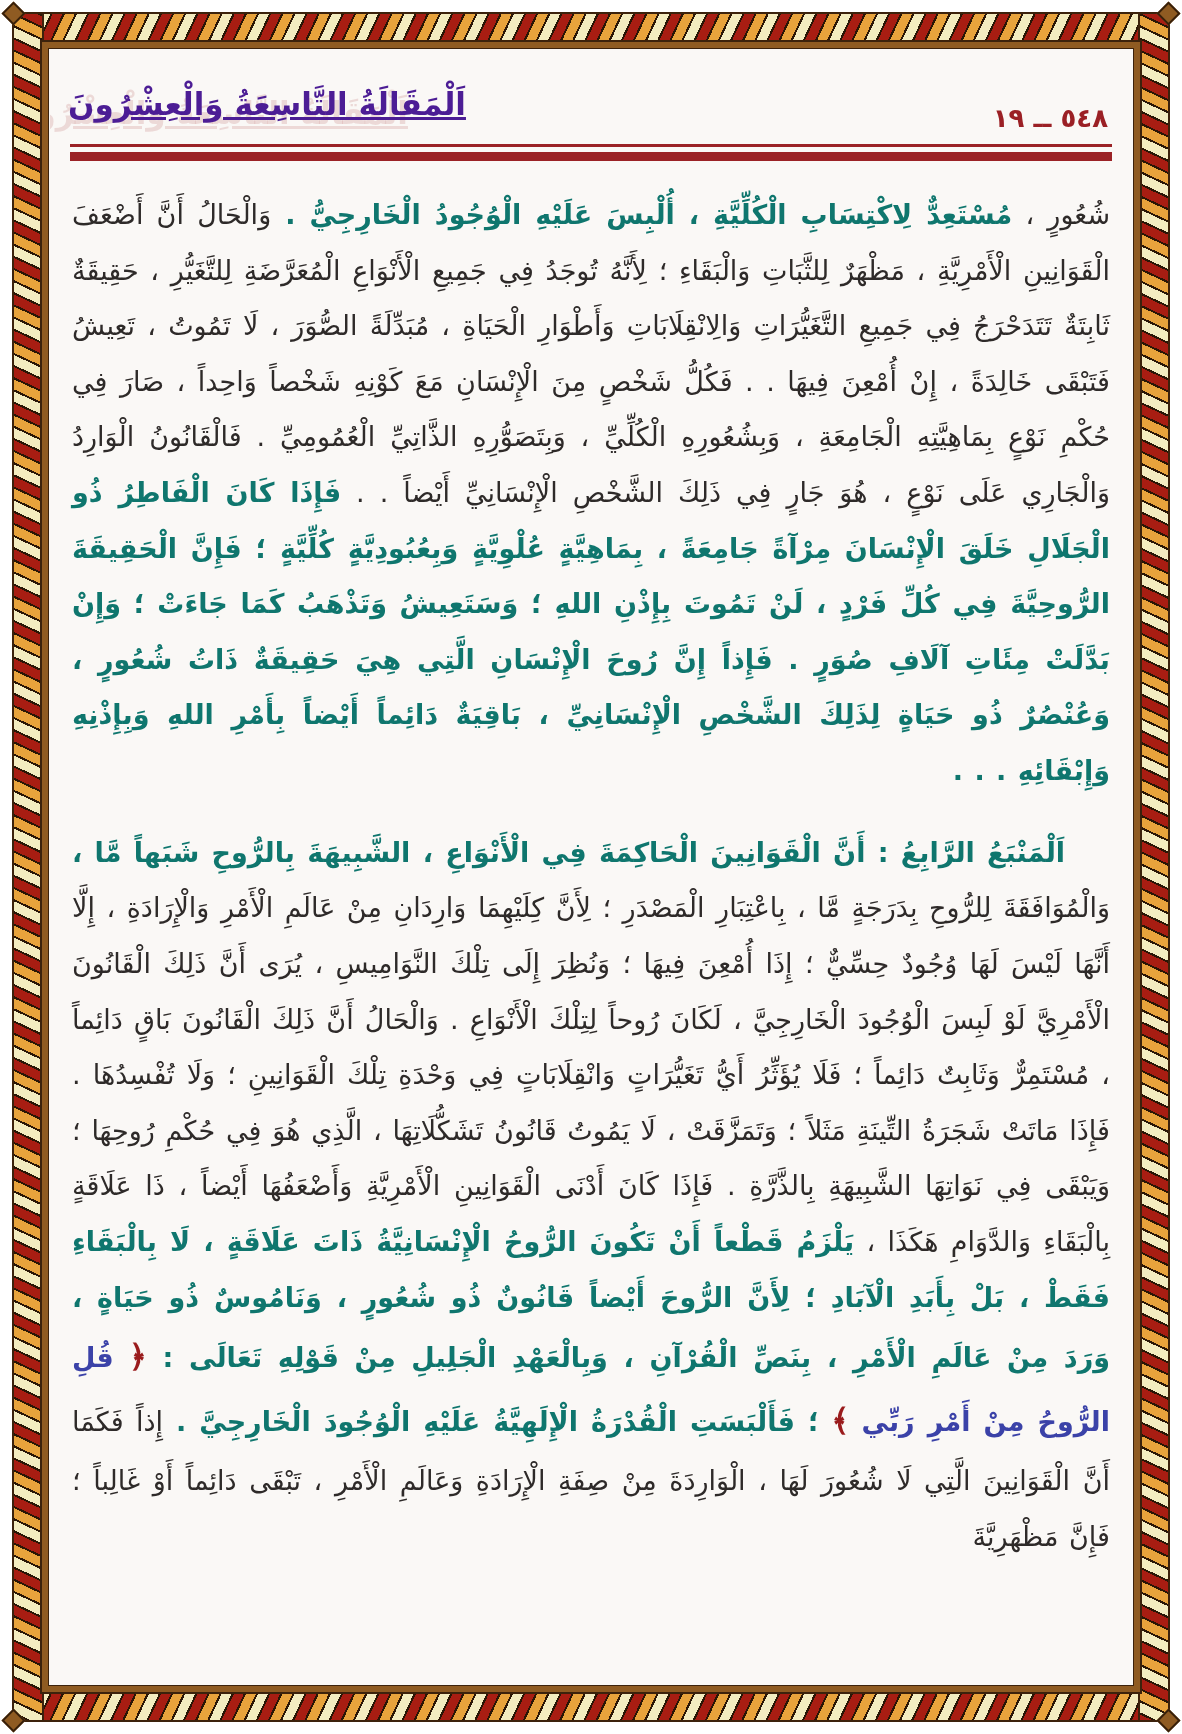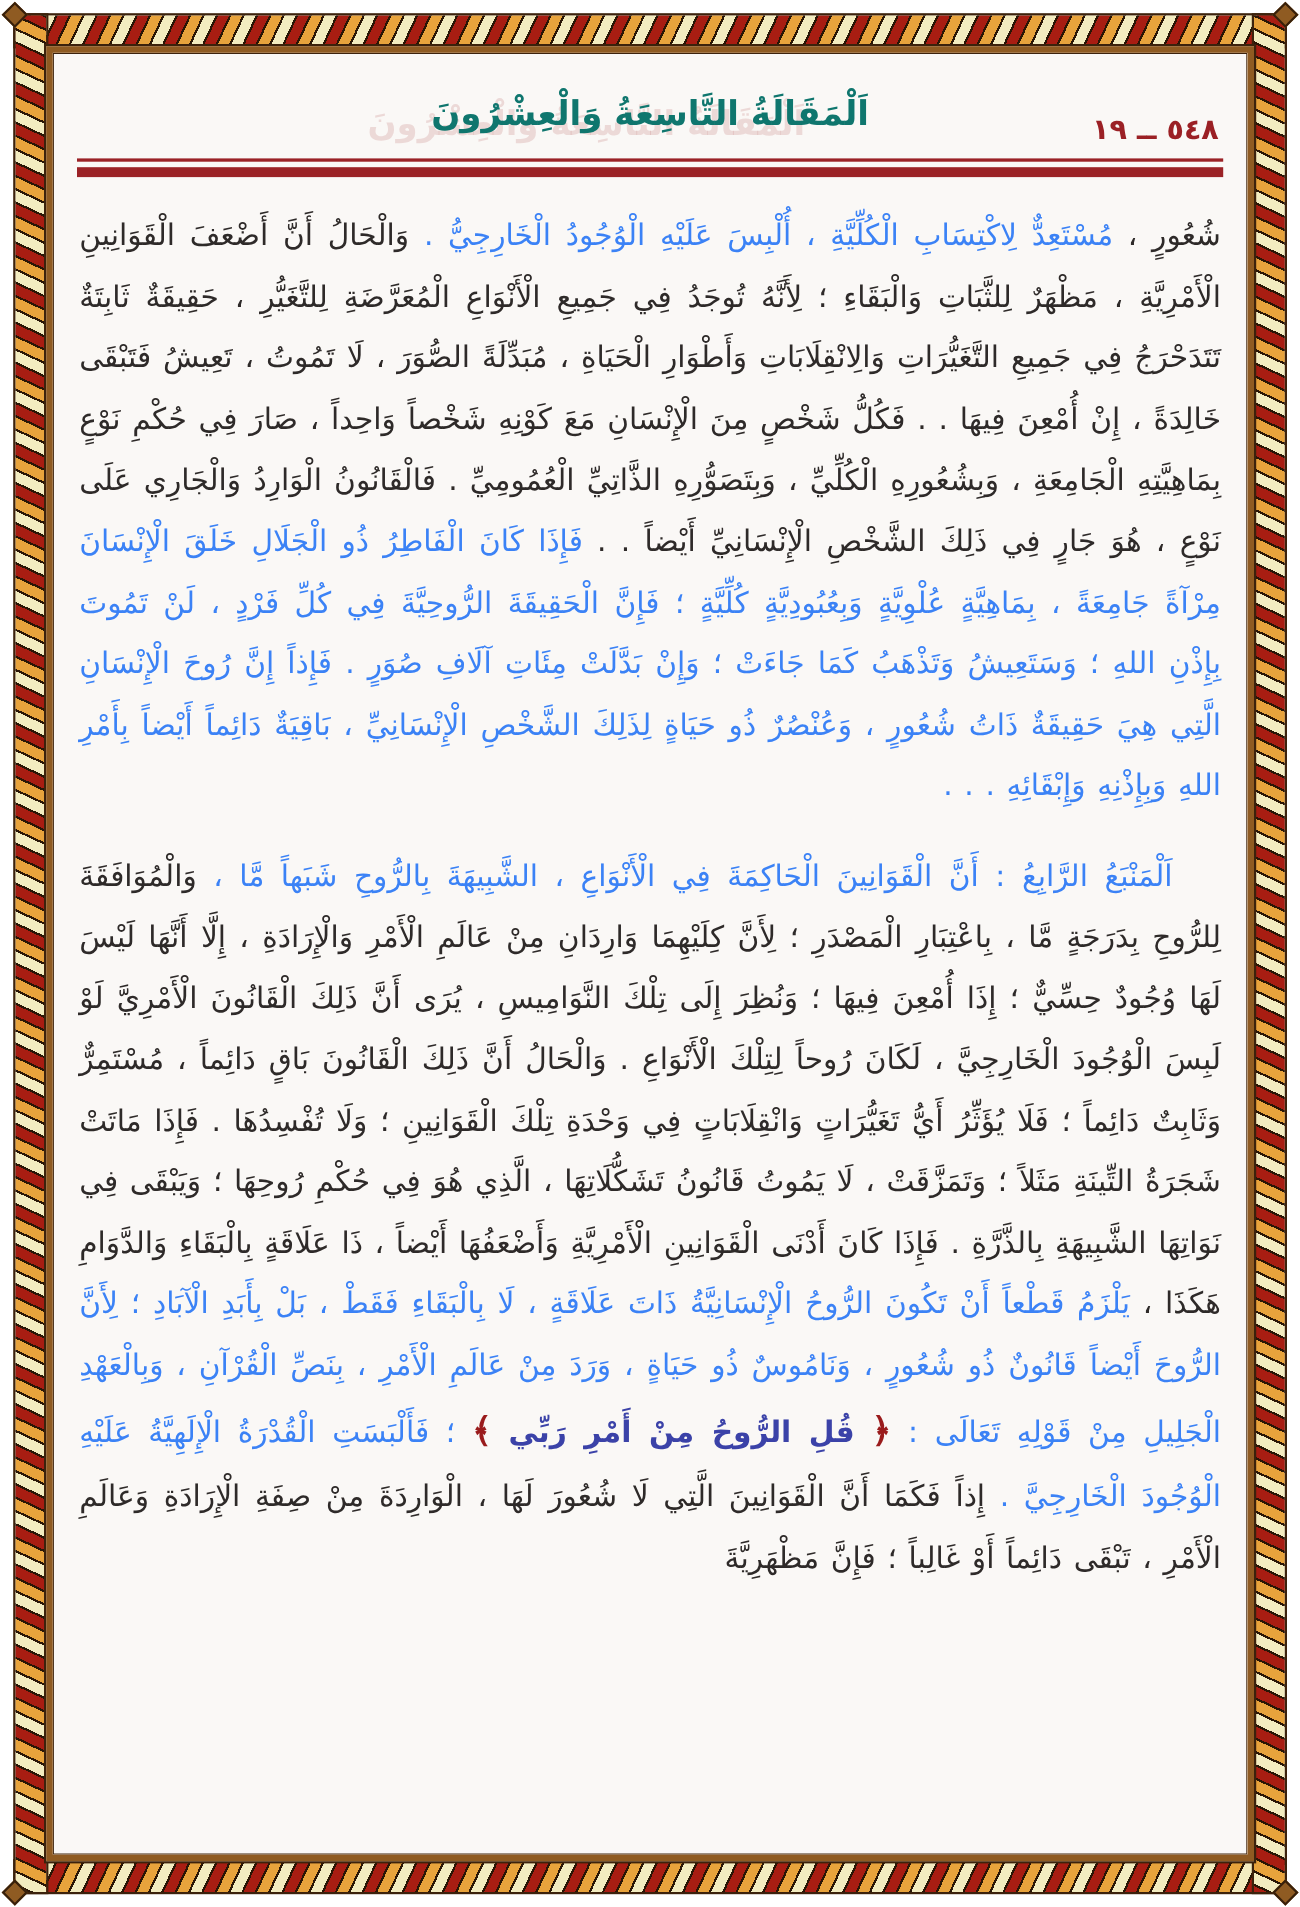--- a/index.html
+++ b/index.html
@@ -40,37 +40,38 @@
     box-sizing:border-box;
     direction:rtl;
     overflow:hidden;
   }
   .hdr{position:relative;height:70px;}
   .page-num{
     position:absolute;left:auto;right:6px;top:31px;
     color:#9b2025;font-weight:bold;font-size:26px;letter-spacing:1px;
   }
   .title{
-    margin:0;text-align:center;
-    color:#0f766e;font-weight:bold;font-size:31px;line-height:64px;
+    margin:0;text-align:left;
+    color:#4c1d95;font-weight:bold;font-size:31px;line-height:64px;
     text-shadow:-58px 9px 0 rgba(154,27,30,0.14);
+    text-decoration:underline;
   }
   .rules{margin:2px 2px 0 2px;}
   .rule{background:#9b2226;}
   .rule.thin{height:3px;margin-bottom:5px;}
   .rule.thick{height:9px;}
   .para{
     margin:26px 4px 0 4px;
     font-size:27px;line-height:2.06;
     text-align:justify;word-spacing:2px;
     color:#2e2a29;
   }
   .para.indent{text-indent:44px;}
   .t-dark{color:#2e2a29;font-weight:normal;}
-  .t-red{color:#3b82f6;font-weight:normal;}
+  .t-red{color:#0f766e;font-weight:bold;}
   .t-blue{color:#3b42a8;font-weight:bold;}
   .bracket{color:#9a1b1c;font-weight:bold;font-size:31px;}
 </style>
 </head>
 <body>
 
 <div class="page">
 
   <div class="edge h top"></div>
   <div class="edge h bottom"></div>

